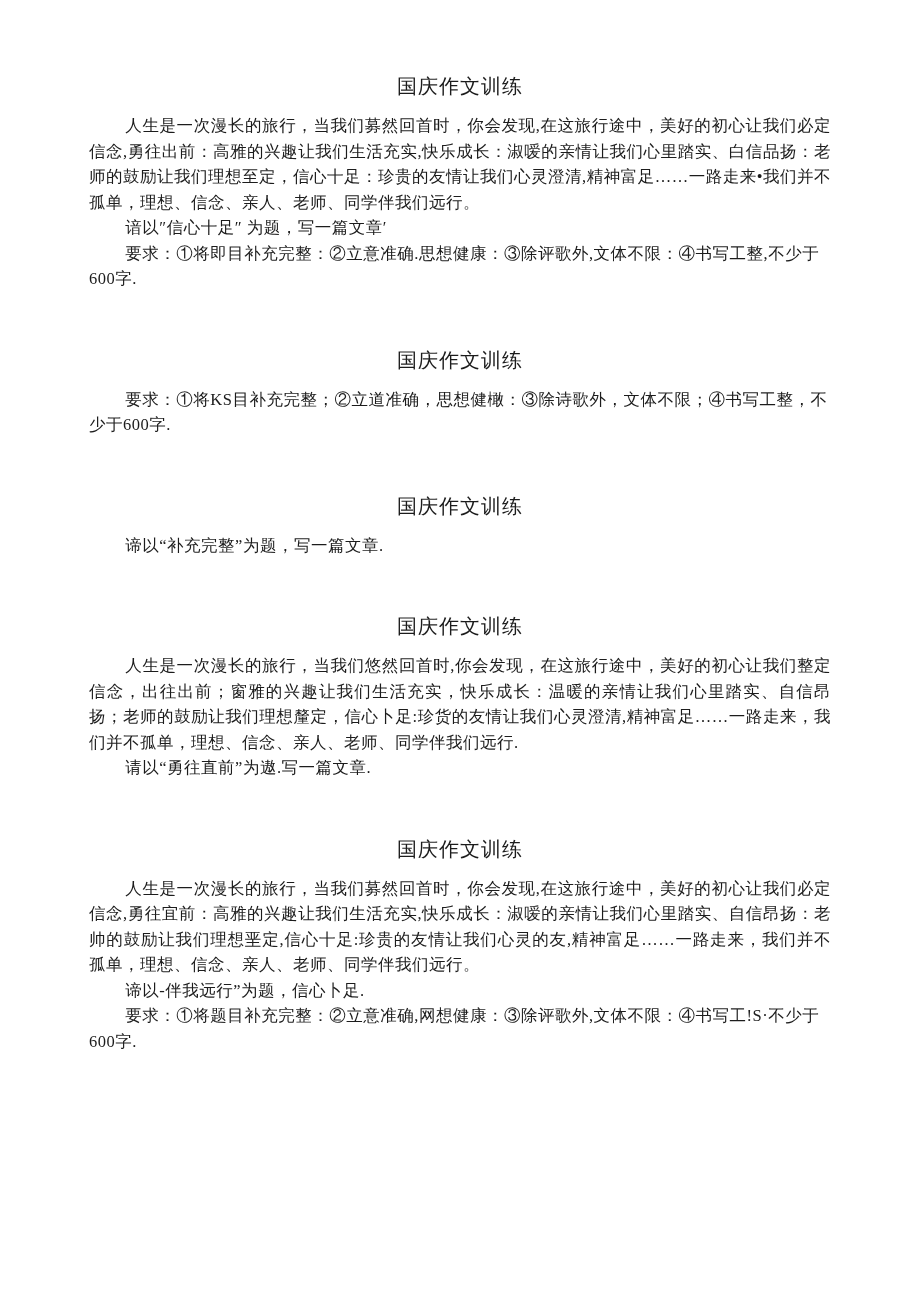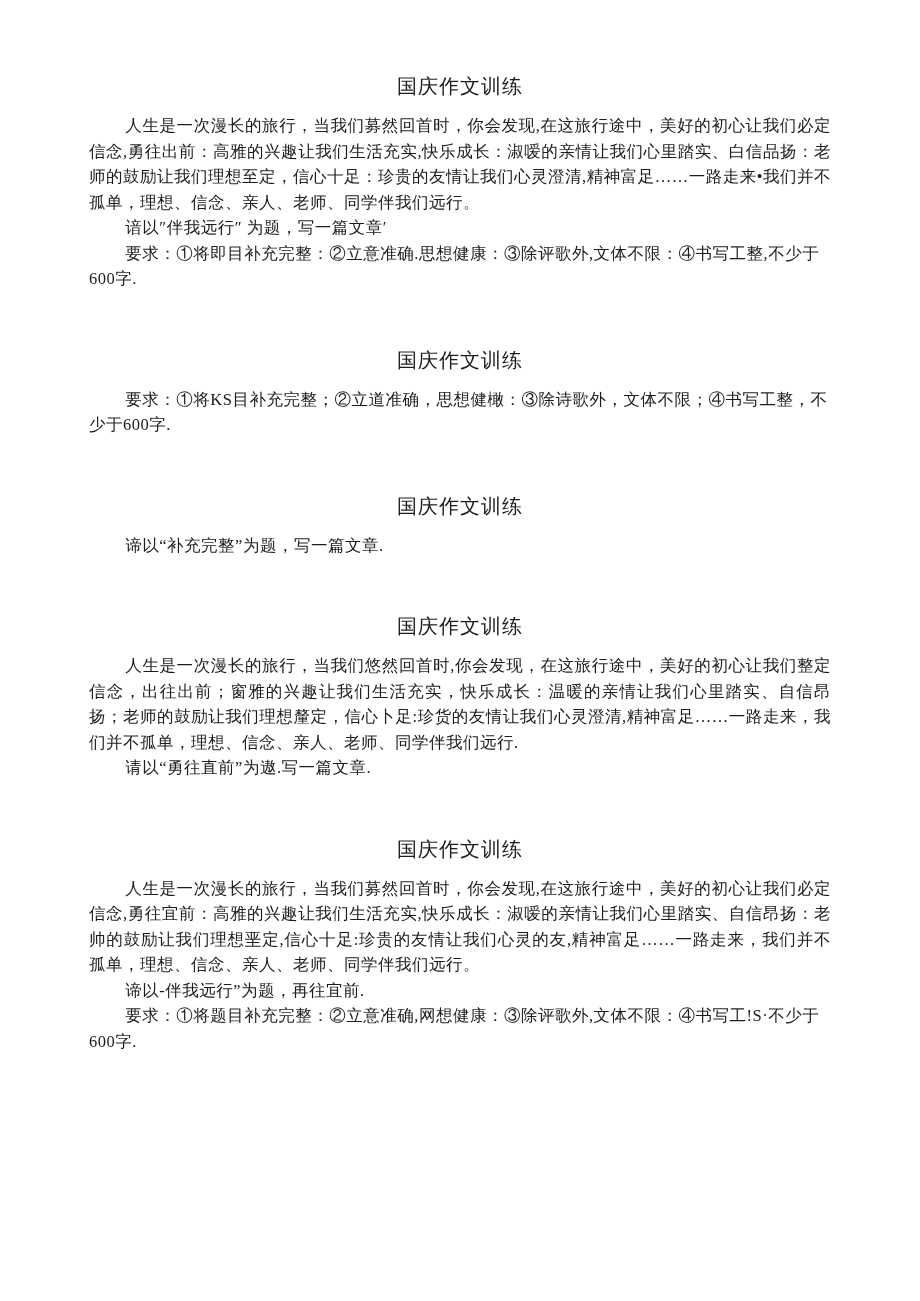--- a/index.html
+++ b/index.html
@@ -47,21 +47,21 @@
   }
 </style>
 </head>
 <body>
 
 <main class="page">
   <section class="exercise">
     <h2 class="title">国庆作文训练</h2>
     <div class="body">
         <p class="para para-justify"><span>人生是一次漫长的旅行，当我们募然回首时，你会发现,在这旅行途中，美好的初心让我们必定信念,勇往出前：高雅的兴趣让我们生活充实,快乐成长：淑嗳的亲情让我们心里踏实、白信品扬：老师的鼓励让我们理想至定，信心十足：珍贵的友情让我们心灵澄清,精神富足……一路走来•我们并不孤单，理想、信念、亲人、老师、同学伴我们远行。</span></p>
-        <p class="para"><span>谙以″伴我远行″ 为题，写一篇文章′</span></p>
+        <p class="para"><span>谙以″信心十足″ 为题，写一篇文章′</span></p>
         <p class="para"><span>要求：①将即目补充完整：②立意准确.思想健康：③除评歌外,文体不限：④书写工整,不少于600字.</span></p>
       </div>
   </section>
 
   <section class="exercise">
     <h2 class="title">国庆作文训练</h2>
     <div class="body">
         <p class="para"><span>要求：①将KS目补充完整；②立道准确，思想健橄：③除诗歌外，文体不限；④书写工整，不少于600字.</span></p>
       </div>
   </section>
@@ -78,17 +78,17 @@
     <div class="body">
         <p class="para para-justify"><span>人生是一次漫长的旅行，当我们悠然回首时,你会发现，在这旅行途中，美好的初心让我们整定信念，出往出前；窗雅的兴趣让我们生活充实，快乐成长：温暖的亲情让我们心里踏实、自信昂扬；老师的鼓励让我们理想釐定，信心卜足:珍货的友情让我们心灵澄清,精神富足……一路走来，我们并不孤单，理想、信念、亲人、老师、同学伴我们远行.</span></p>
         <p class="para"><span>请以“勇往直前”为遨.写一篇文章.</span></p>
       </div>
   </section>
 
   <section class="exercise">
     <h2 class="title">国庆作文训练</h2>
     <div class="body">
         <p class="para para-justify"><span>人生是一次漫长的旅行，当我们募然回首时，你会发现,在这旅行途中，美好的初心让我们必定信念,勇往宜前：高雅的兴趣让我们生活充实,快乐成长：淑嗳的亲情让我们心里踏实、自信昂扬：老帅的鼓励让我们理想垩定,信心十足:珍贵的友情让我们心灵的友,精神富足……一路走来，我们并不孤单，理想、信念、亲人、老师、同学伴我们远行。</span></p>
-        <p class="para"><span>谛以-伴我远行”为题，再往宜前.</span></p>
+        <p class="para"><span>谛以-伴我远行”为题，信心卜足.</span></p>
         <p class="para"><span>要求：①将题目补充完整：②立意准确,网想健康：③除评歌外,文体不限：④书写工!S·不少于600字.</span></p>
       </div>
   </section>
 </main>
 
 </body></html>

